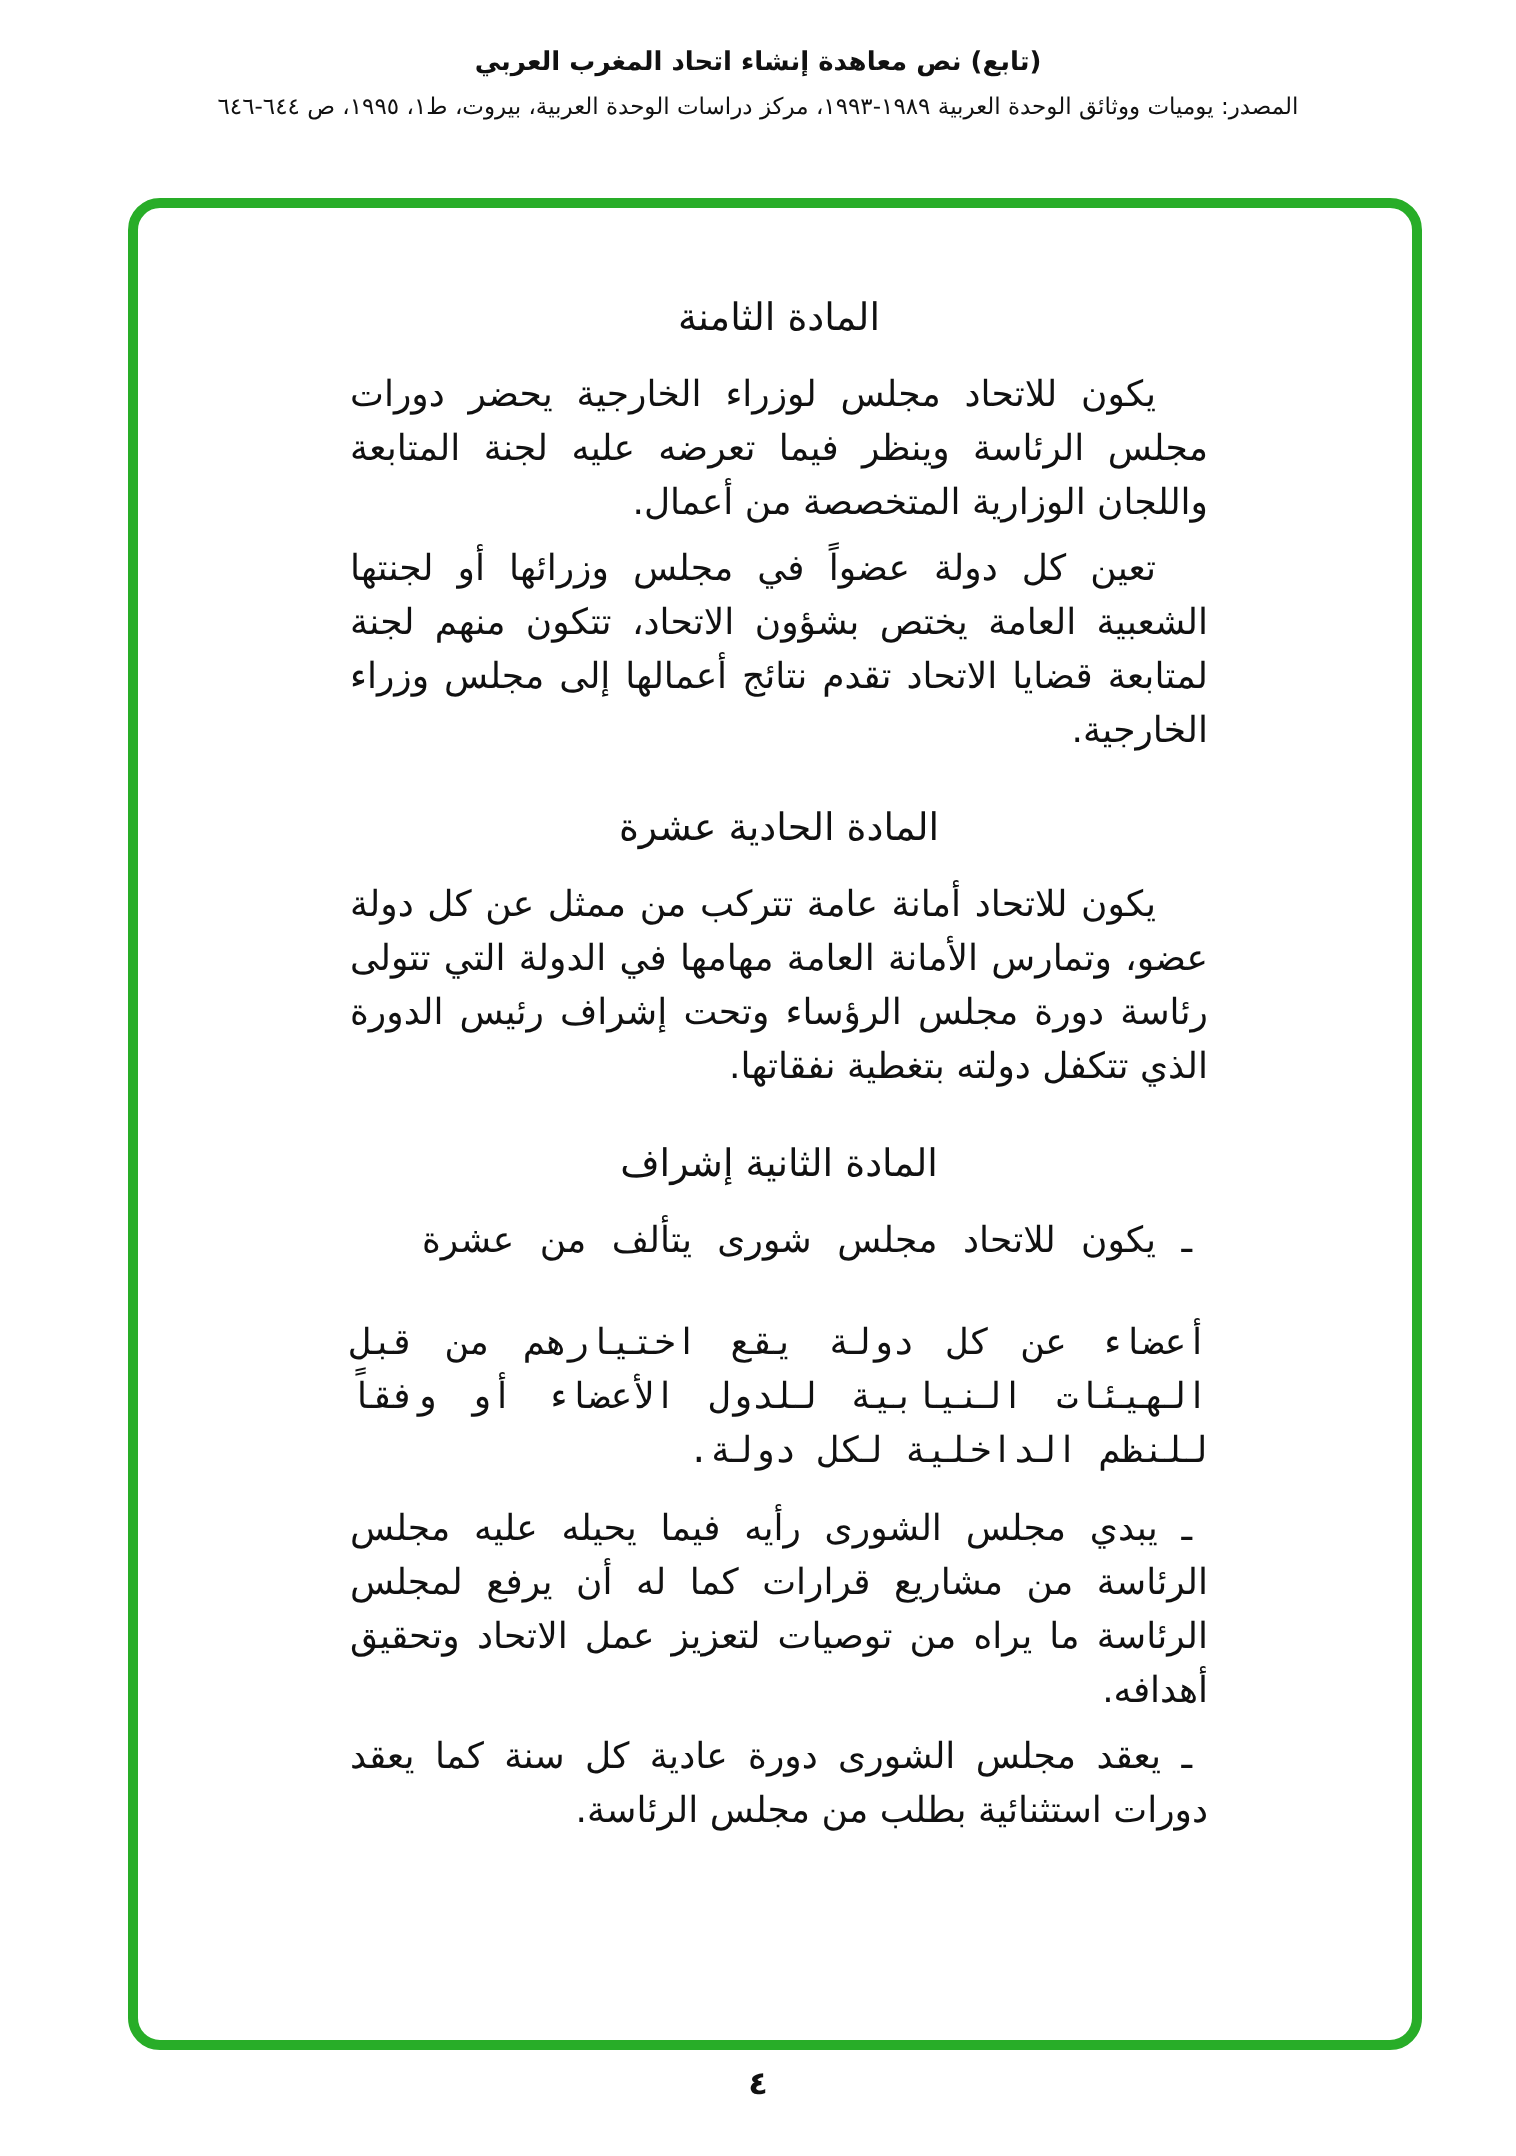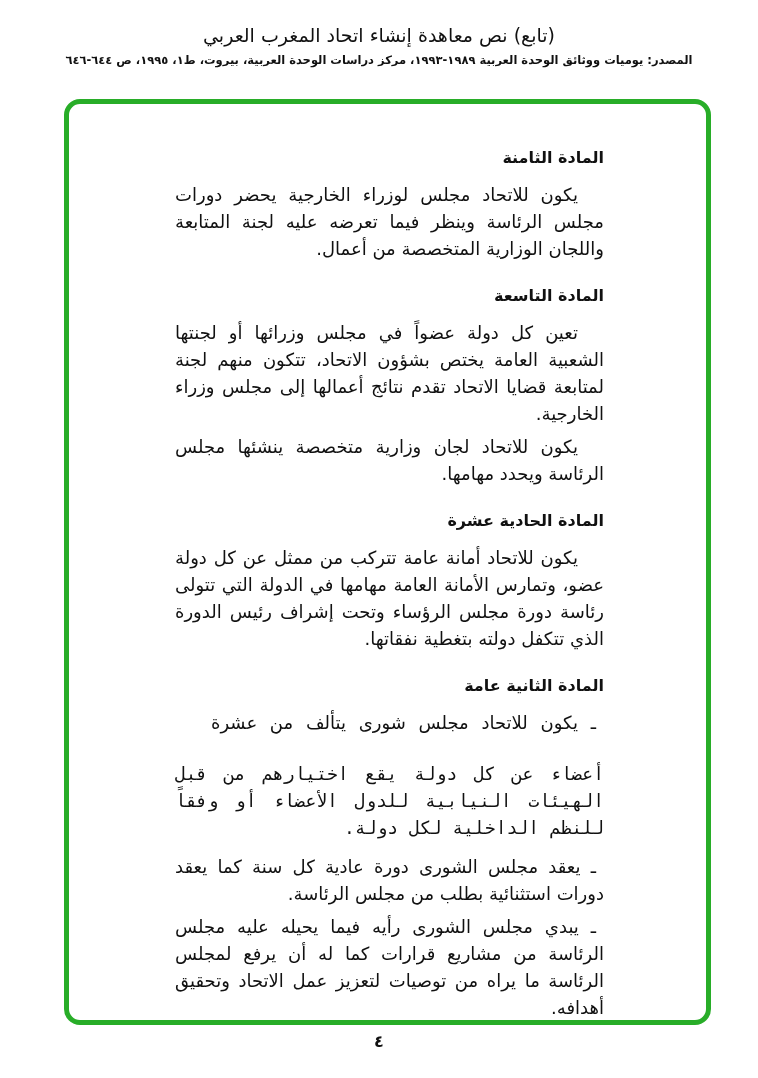--- a/index.html
+++ b/index.html
@@ -11,46 +11,46 @@
     font-family: "DejaVu Sans", sans-serif;
     direction: rtl;
     color: var(--ink, #111);
     overflow: hidden;
   }
   .page-header {
     padding-top: 24px;
     text-align: center;
   }
   .doc-title {
-    font-size: 19px;
-    font-weight: normal;
+    font-size: 13px;
+    font-weight: bold;
     letter-spacing: 0;
   }
   .doc-source {
     margin-top: 7px;
     font-size: 11.5px;
-    font-weight: bold;
+    font-weight: normal;
   }
   .green-box {
     position: absolute;
     left: 64px;
     top: 99px;
     width: 647px;
     height: 926px;
     border: 5px solid var(--green, #28ad28);
     border-radius: 16px;
     background: #ffffff;
   }
   .content {
     margin: 44px 102px 0 106px;
   }
   .article-heading {
-    text-align: right;
-    font-size: 16px;
-    font-weight: bold;
+    text-align: center;
+    font-size: 19px;
+    font-weight: normal;
     margin: 24px 0 14px;
   }
   .content > .article-heading:first-child { margin-top: 12px; }
   .content p {
     font-size: 18px;
     line-height: 27px;
     text-align: justify;
     margin-bottom: 6px;
   }
   .content p.indent { text-indent: 26px; }
@@ -78,30 +78,28 @@
   <div class="doc-title">(تابع) نص معاهدة إنشاء اتحاد المغرب العربي</div>
   <div class="doc-source">المصدر: يوميات ووثائق الوحدة العربية ١٩٨٩-١٩٩٣، مركز دراسات الوحدة العربية، بيروت، ط١، ١٩٩٥، ص ٦٤٤-٦٤٦</div>
 </div>
 
 <div class="green-box">
   <div class="content">
 
     <h3 class="article-heading">المادة الثامنة</h3>
     <p class="indent">يكون للاتحاد مجلس لوزراء الخارجية يحضر دورات مجلس الرئاسة وينظر فيما تعرضه عليه لجنة المتابعة واللجان الوزارية المتخصصة من أعمال.</p>
 
-    <h3 class="article-heading">المادة التاسعة</h3>
     <p class="indent">تعين كل دولة عضواً في مجلس وزرائها أو لجنتها الشعبية العامة يختص بشؤون الاتحاد، تتكون منهم لجنة لمتابعة قضايا الاتحاد تقدم نتائج أعمالها إلى مجلس وزراء الخارجية.</p>
 
-    <p class="indent">يكون للاتحاد لجان وزارية متخصصة ينشئها مجلس الرئاسة ويحدد مهامها.</p>
 
     <h3 class="article-heading">المادة الحادية عشرة</h3>
     <p class="indent">يكون للاتحاد أمانة عامة تتركب من ممثل عن كل دولة عضو، وتمارس الأمانة العامة مهامها في الدولة التي تتولى رئاسة دورة مجلس الرؤساء وتحت إشراف رئيس الدورة الذي تتكفل دولته بتغطية نفقاتها.</p>
 
-    <h3 class="article-heading">المادة الثانية عامة</h3>
+    <h3 class="article-heading">المادة الثانية إشراف</h3>
     <p class="dash spaced">ـ يكون للاتحاد مجلس شورى يتألف من عشرة</p>
     <p class="noindent">أعضاء عن كل دولة يقع اختيارهم من قبل الهيئات النيابية للدول الأعضاء أو وفقاً للنظم الداخلية لكل دولة.</p>
+    <p class="dash">ـ يبدي مجلس الشورى رأيه فيما يحيله عليه مجلس الرئاسة من مشاريع قرارات كما له أن يرفع لمجلس الرئاسة ما يراه من توصيات لتعزيز عمل الاتحاد وتحقيق أهدافه.</p>
     <p class="dash">ـ يعقد مجلس الشورى دورة عادية كل سنة كما يعقد دورات استثنائية بطلب من مجلس الرئاسة.</p>
-    <p class="dash">ـ يبدي مجلس الشورى رأيه فيما يحيله عليه مجلس الرئاسة من مشاريع قرارات كما له أن يرفع لمجلس الرئاسة ما يراه من توصيات لتعزيز عمل الاتحاد وتحقيق أهدافه.</p>
 
   </div>
 </div>
 
 <div class="page-number">٤</div>
 
 </body></html>

